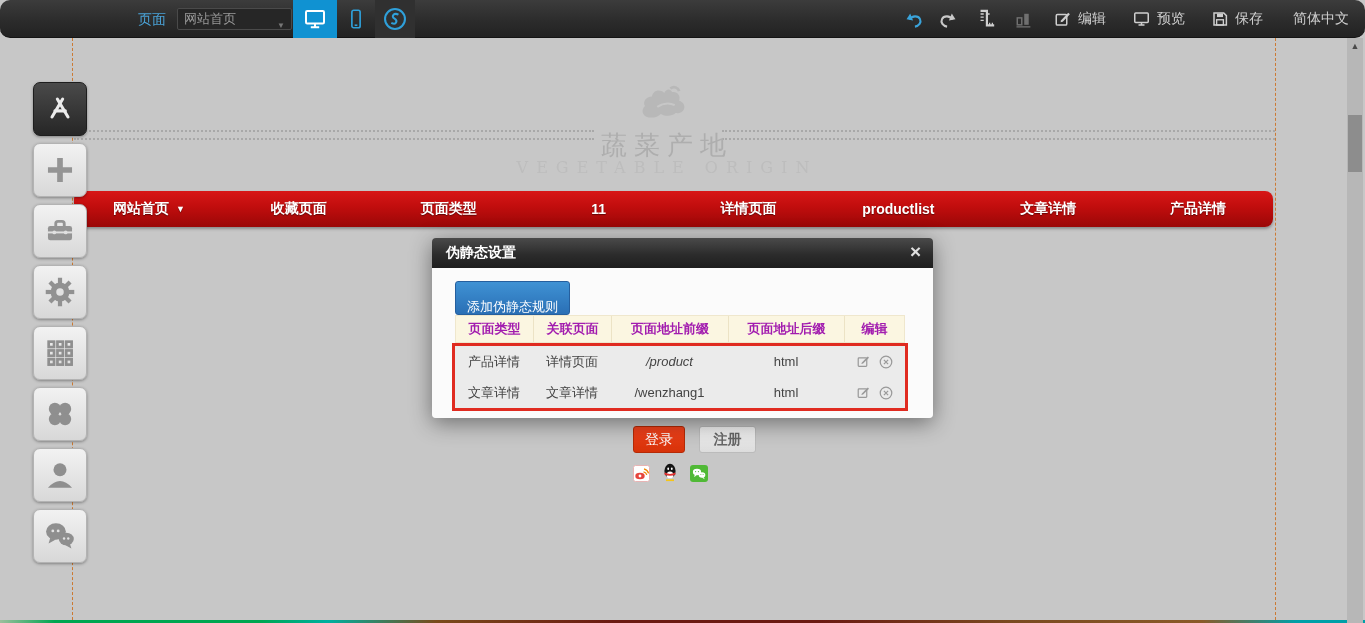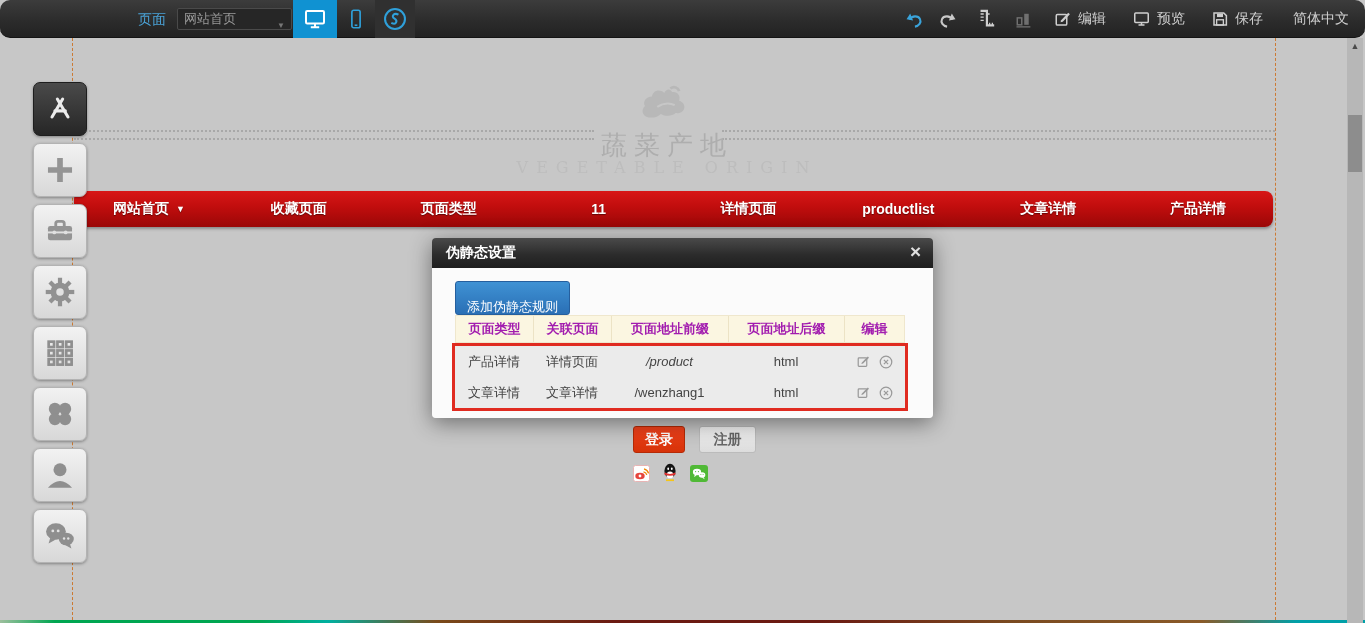--- a/index.html
+++ b/index.html
@@ -44,21 +44,21 @@
         background:linear-gradient(180deg,#d81717 0%,#c00d0d 45%,#9a0707 100%);
         border-radius:8px; box-shadow:0 2px 3px rgba(0,0,0,.3);
         display:flex; z-index:4; }
   .nav-item { flex:1; display:flex; align-items:center; justify-content:center; gap:7px;
         color:#fff; font-size:14px; font-weight:bold; cursor:pointer;
         text-shadow:0 1px 1px rgba(0,0,0,.45); white-space:nowrap; }
   .nav-caret { font-size:9px; }
 
   .btn-login { position:absolute; left:633px; top:426px; width:52px; height:27px;
         background:linear-gradient(180deg,#f4431d 0%,#d63208 100%); border:1px solid #b52a06;
-        border-radius:3px; color:#fff; font-size:14px; font-weight:bold; z-index:4; cursor:pointer; }
+        border-radius:3px; color:#fff; font-size:14px; font-weight:normal; z-index:4; cursor:pointer; }
   .btn-register { position:absolute; left:699px; top:426px; width:57px; height:27px;
         background:linear-gradient(180deg,#f4f4f4 0%,#dcdcdc 100%); border:1px solid #bbb;
         border-radius:3px; color:#666; font-size:14px; font-weight:bold; z-index:4; cursor:pointer; }
   .social { position:absolute; top:465px; z-index:4; cursor:pointer; }
 
   .bottom-strip { position:absolute; left:0; top:620px; width:1365px; height:3px; z-index:6;
         background:linear-gradient(90deg,#9dbf9d 0%,#00a651 4%,#00a651 19%,#00b0a0 24%,
         #7a4a1a 32%,#6b1a12 45%,#6b1a12 60%,#7a4a20 74%,#8a5a28 88%,#00a0a8 95%,#00a0a8 100%); }
 
   

